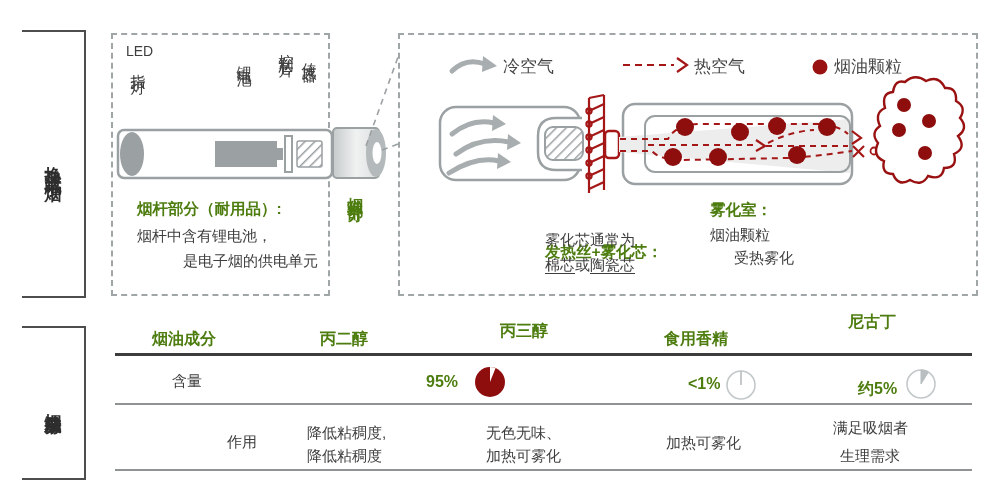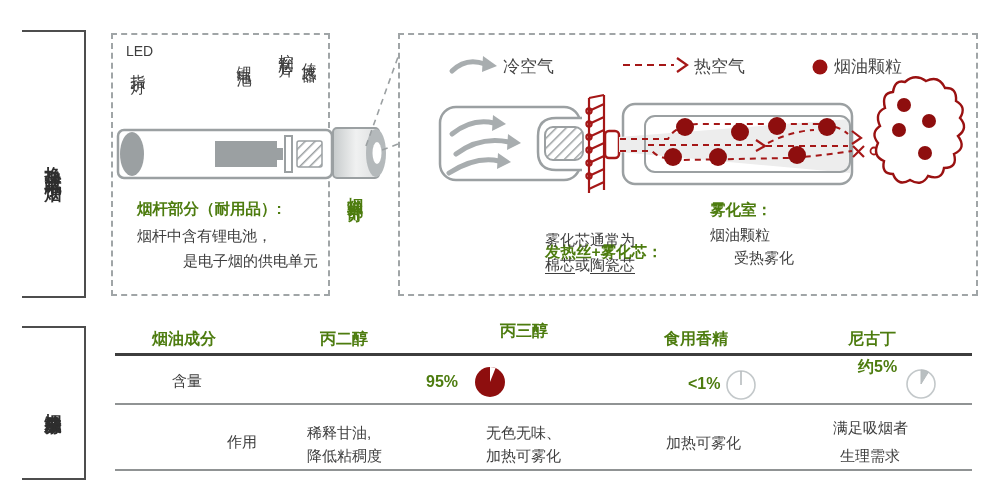--- a/index.html
+++ b/index.html
@@ -186,33 +186,33 @@
     <span class="u">棉芯</span><span>或</span><span class="u">陶瓷芯</span>
   </div>
   <div class="abs t b" style="left:710px;top:201px;font-size:15.5px;">雾化室：</div>
   <div class="abs t" style="left:710px;top:226px;">烟油颗粒</div>
   <div class="abs t" style="left:710px;top:249px;margin-left:24px;">受热雾化</div>
 
   <div class="abs t b" style="left:152px;top:329px;font-size:16px;">烟油成分</div>
   <div class="abs t b" style="left:320px;top:329px;font-size:16px;">丙二醇</div>
   <div class="abs t b" style="left:500px;top:321px;font-size:16px;">丙三醇</div>
   <div class="abs t b" style="left:664px;top:329px;font-size:16px;">食用香精</div>
-  <div class="abs t b" style="left:848px;top:329px;font-size:16px;">尼古丁</div>
+  <div class="abs t b" style="left:848px;top:312px;font-size:16px;">尼古丁</div>
 
   <div class="hline" style="left:115px;top:353px;width:857px;height:3px;background:#3d3d3d;"></div>
 
   <div class="abs t" style="left:172px;top:372px;">含量</div>
   <div class="abs t b" style="left:426px;top:372px;font-size:16px;">95%</div>
   <div class="abs t b" style="left:688px;top:374px;font-size:16px;">&lt;1%</div>
-  <div class="abs t b" style="left:858px;top:357px;font-size:16px;">约5%</div>
+  <div class="abs t b" style="left:858px;top:379px;font-size:16px;">约5%</div>
 
   <div class="hline" style="left:115px;top:403px;width:857px;height:2px;background:#909394;"></div>
 
   <div class="abs t" style="left:179px;top:433px;margin-left:48px;">作用</div>
-  <div class="abs t" style="left:307px;top:424px;">稀释甘油,</div>
+  <div class="abs t" style="left:307px;top:424px;">降低粘稠度,</div>
   <div class="abs t" style="left:307px;top:447px;">降低粘稠度</div>
   <div class="abs t" style="left:486px;top:424px;">无色无味、</div>
   <div class="abs t" style="left:486px;top:447px;">加热可雾化</div>
   <div class="abs t" style="left:666px;top:434px;">加热可雾化</div>
   <div class="abs t" style="left:833px;top:419px;">满足吸烟者</div>
   <div class="abs t" style="left:840px;top:447px;">生理需求</div>
 
   <div class="hline" style="left:115px;top:469px;width:857px;height:2px;background:#909394;"></div>
 
 </div>

